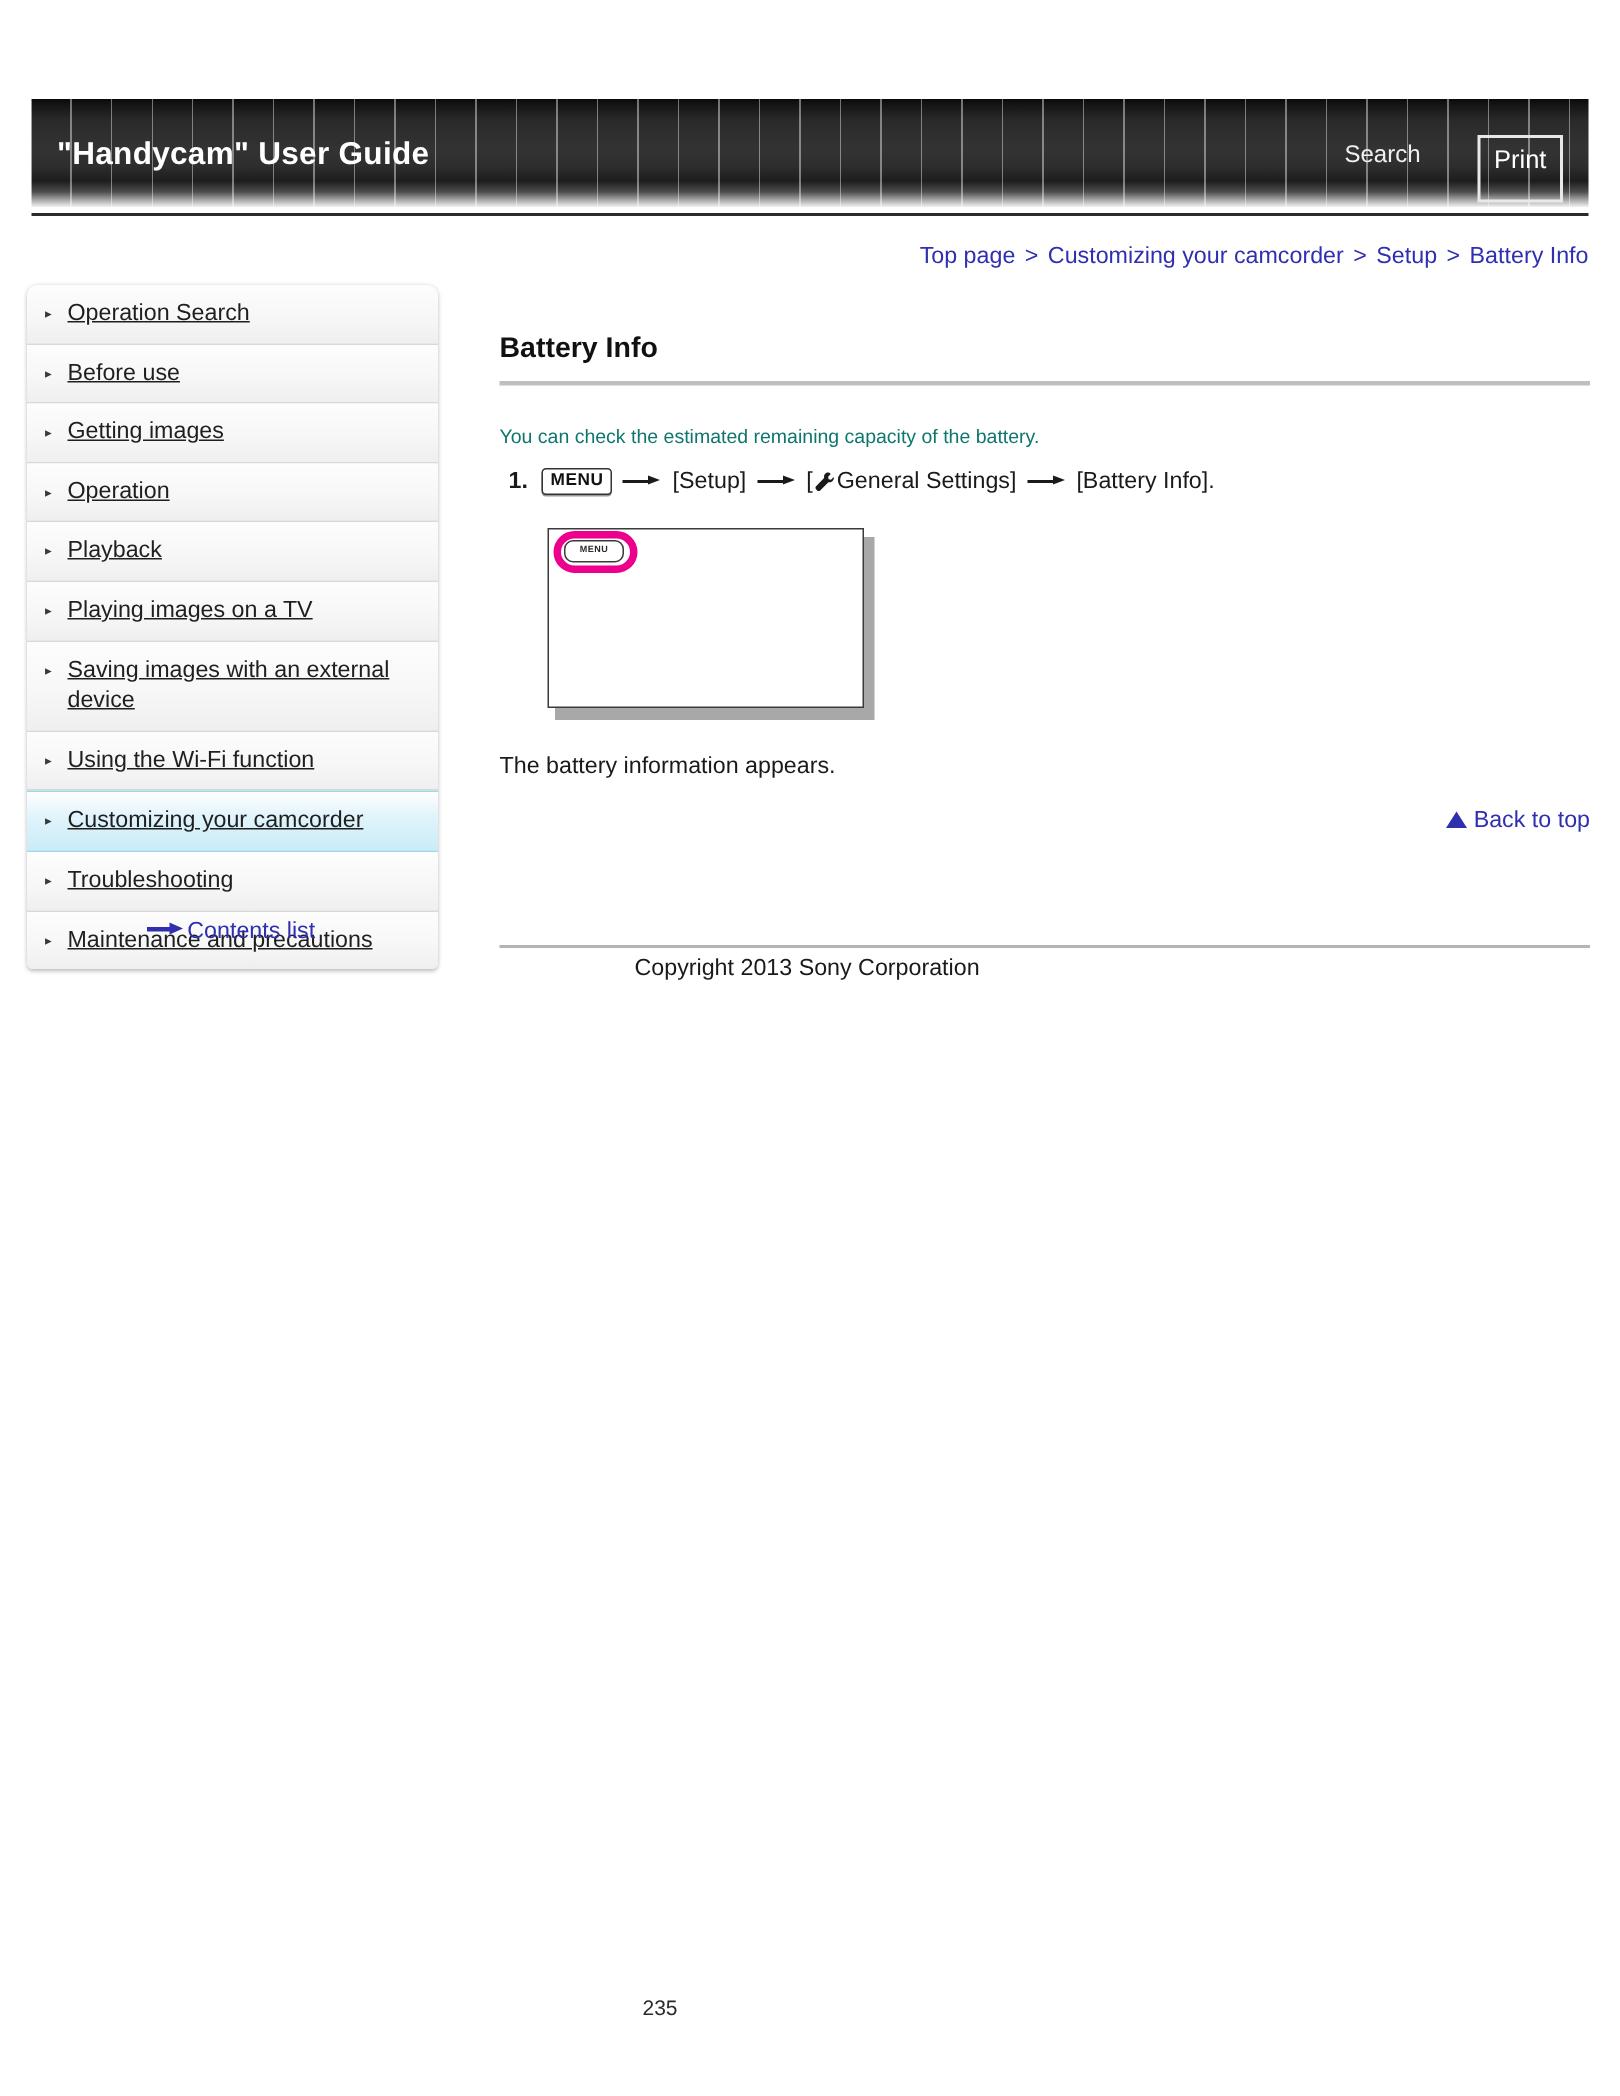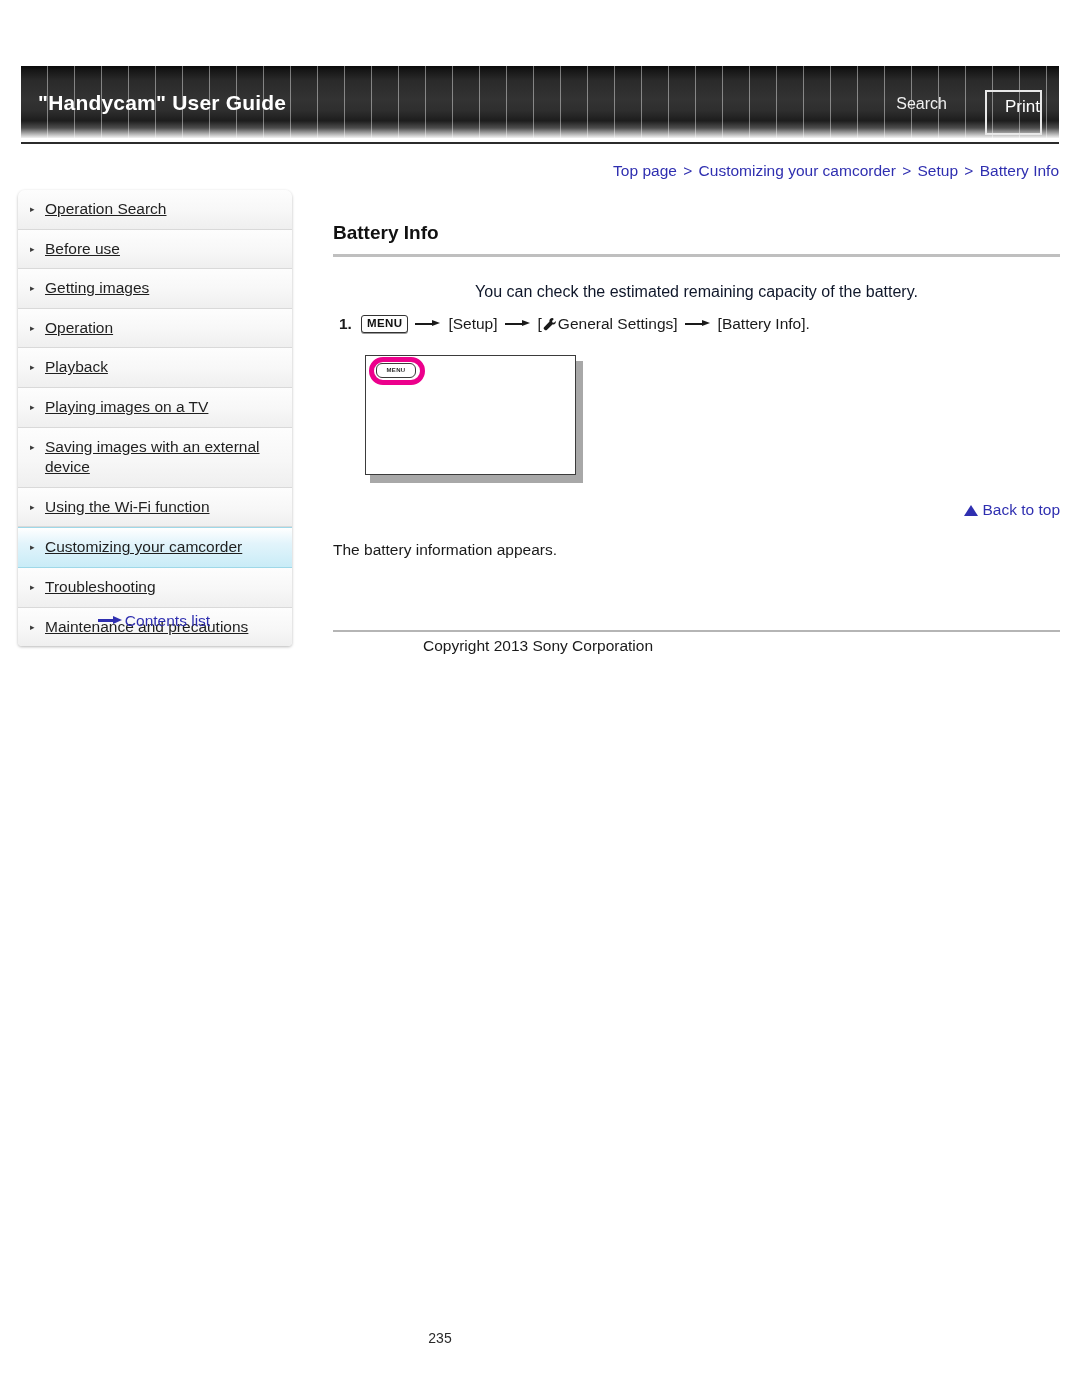--- a/index.html
+++ b/index.html
@@ -70,21 +70,21 @@
   #header-print {
     position: absolute;
     right: 17px;
     top: 24px;
     width: 57px;
     height: 45px;
     border: 2px solid #e8e8e8;
     color: #ffffff;
     font-size: 17px;
     line-height: 29px;
-    text-align: right;
+    text-align: center;
     z-index: 3;
     box-sizing: border-box;
   }
   #header-rule {
     position: absolute;
     left: 21px;
     top: 142px;
     width: 1038px;
     height: 2px;
     background: #2b2b2b;
@@ -193,24 +193,23 @@
     color: #111111;
     margin: 0 0 10px 0;
   }
   #title-rule {
     width: 727px;
     height: 3px;
     background: #bfbfbf;
     margin-bottom: 26px;
   }
   #intro-text {
-    font-size: 16px;
-    color: #0f172a;
+    font-size: 13px;
+    color: #0f766e;
     margin-bottom: 14px;
-    text-align: center;
   }
 
   
   #step-1 {
     display: flex;
     align-items: center;
     font-size: 15.5px;
     color: #1a1a1a;
     margin-left: 6px;
     white-space: nowrap;
@@ -459,22 +458,22 @@
     <span>[Battery Info].</span>
   </div>
 
   <div id="screen-figure">
     <div id="screen-shadow"></div>
     <div id="screen-box"></div>
     <div id="screen-menu-chip">MENU</div>
     <div id="screen-highlight"></div>
   </div>
 
+  <div id="result-text">The battery information appears.</div>
+
   <div id="back-to-top">
     <span class="tri-up"></span><span>Back to top</span>
   </div>
-
-  <div id="result-text">The battery information appears.</div>
 </div>
 
 <div id="footer-rule"></div>
 <div id="copyright">Copyright 2013 Sony Corporation</div>
 <div id="page-number">235</div>
 
 </body></html>

